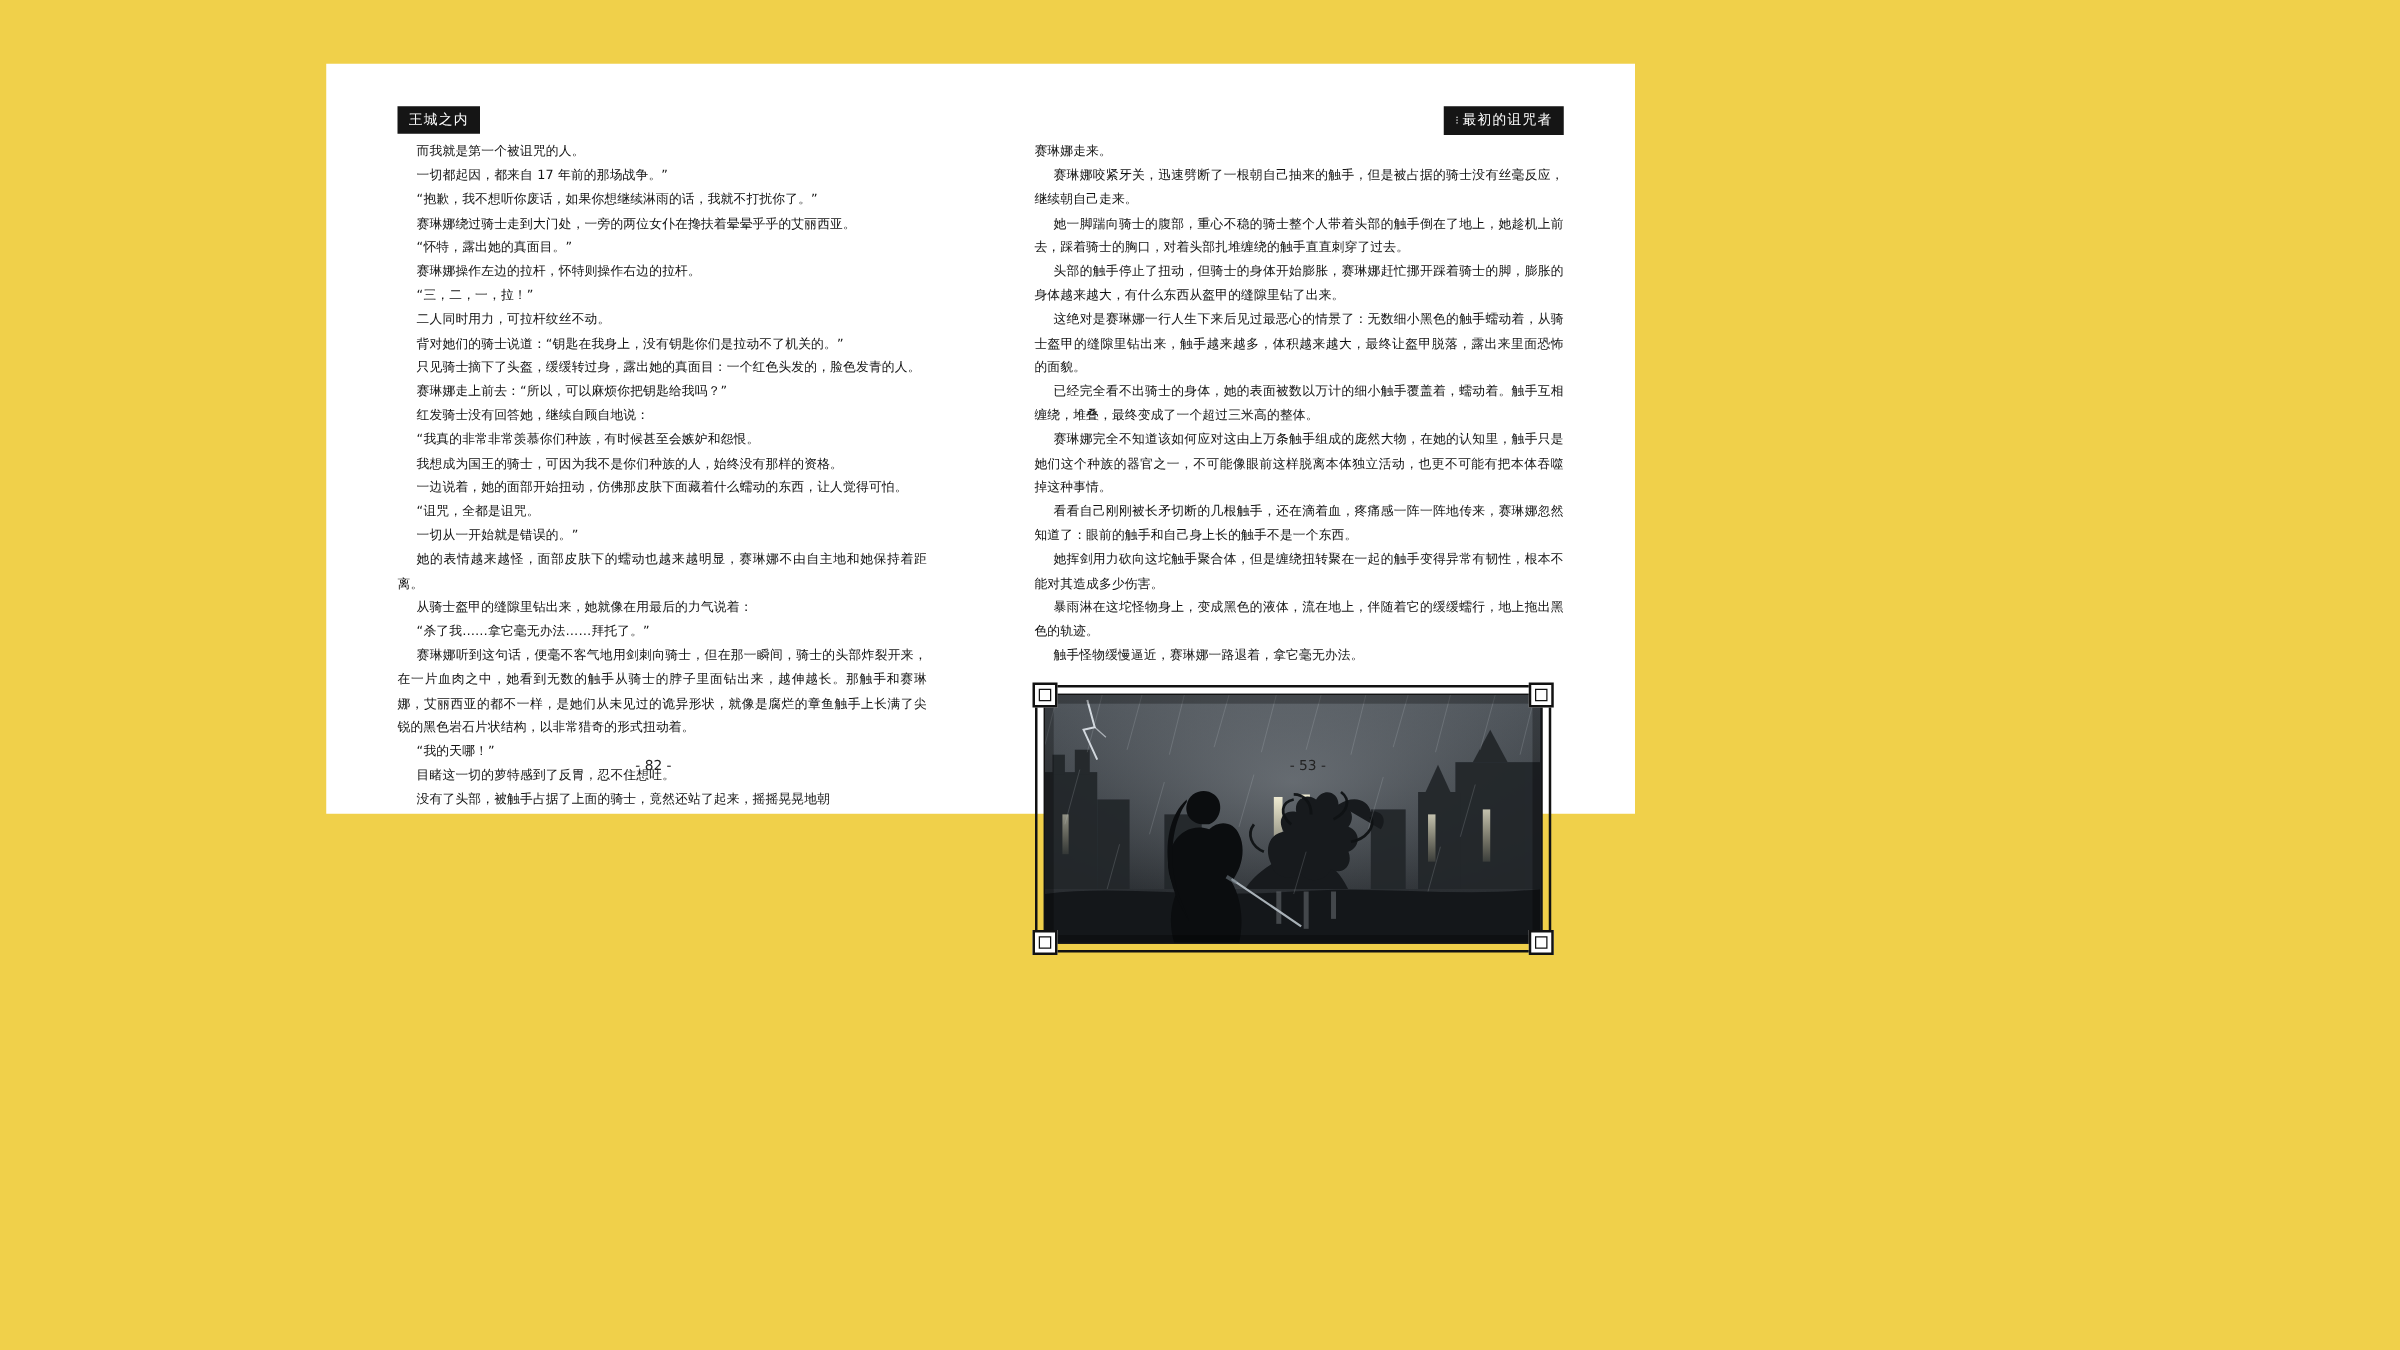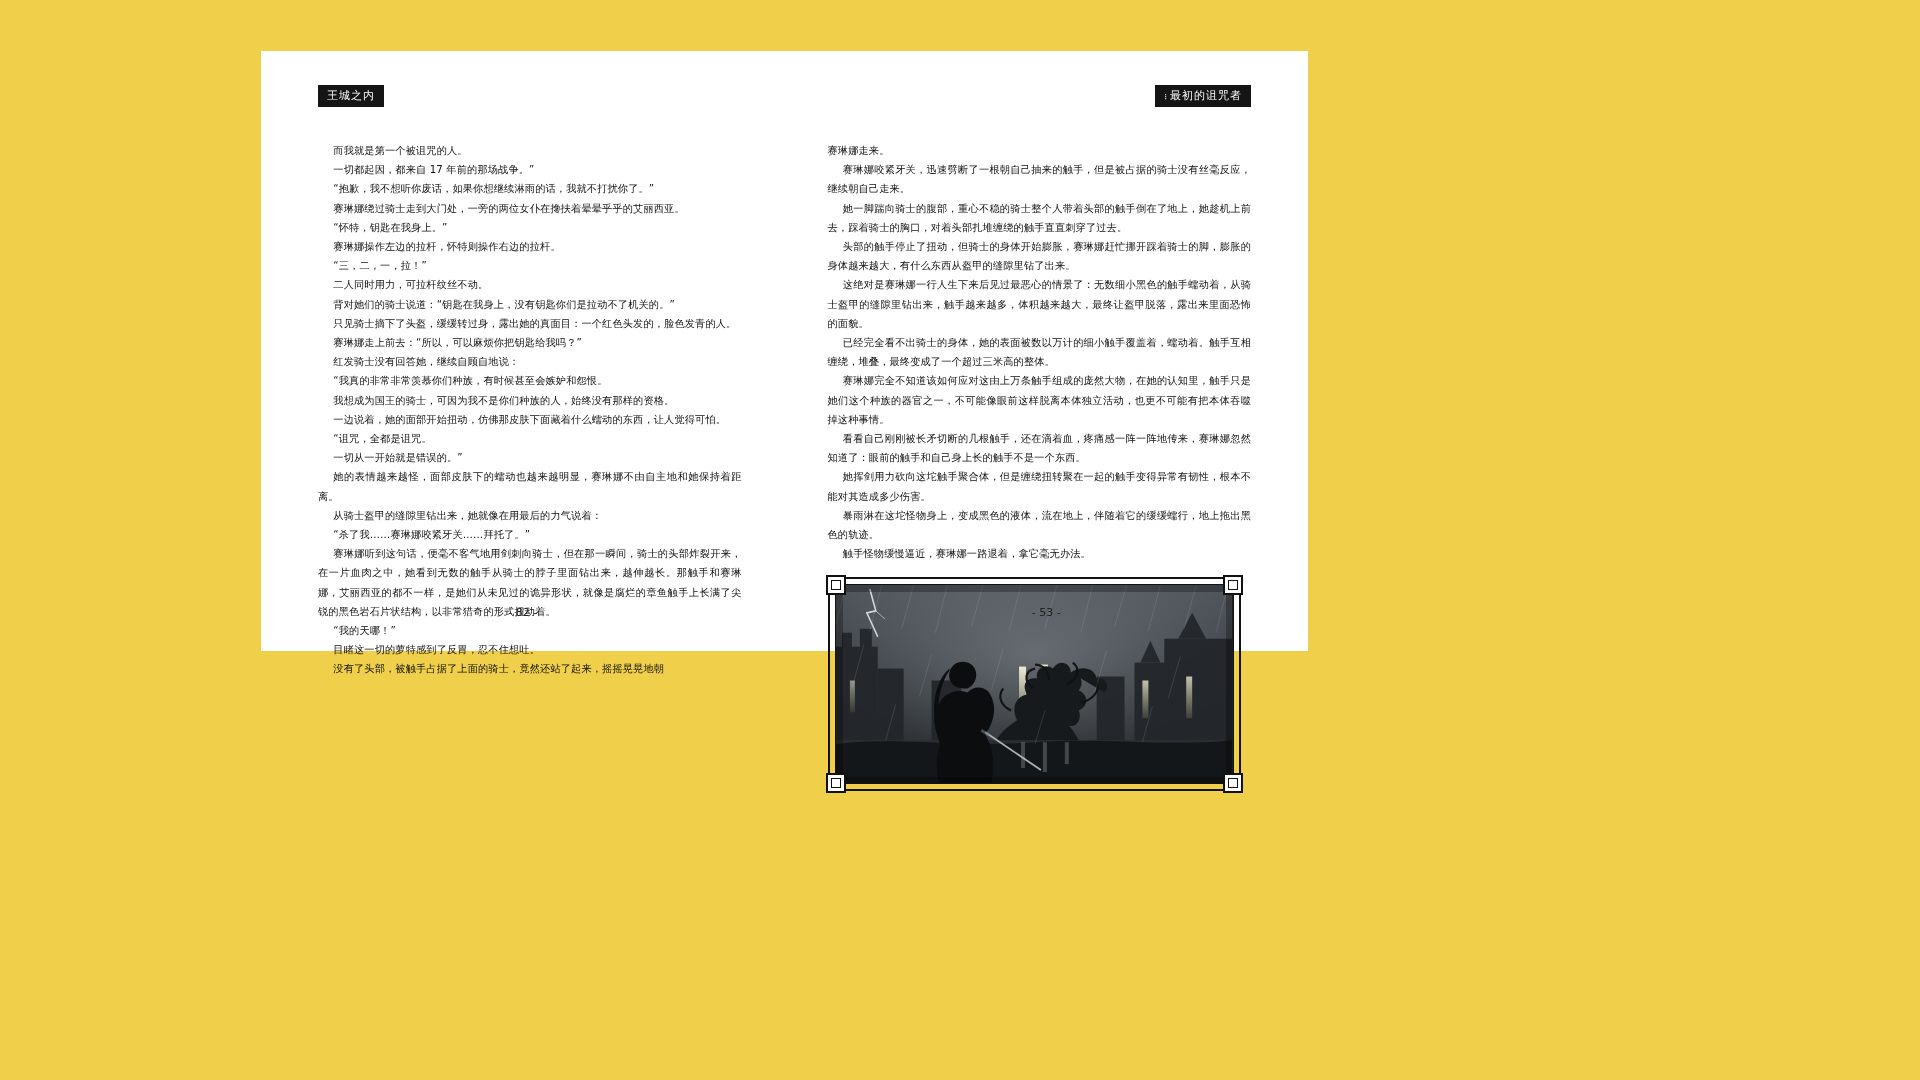--- a/index.html
+++ b/index.html
@@ -59,21 +59,21 @@
     letter-spacing: 1px;
     white-space: nowrap;
     font-family: "DejaVu Sans", sans-serif;
   }
   .chip .dots {
     letter-spacing: 0;
     font-size: 9px;
     opacity: .9;
   }
   .body-text {
-    margin-top: 34px;
+    margin-top: 5px;
     font-size: 10.2px;
     line-height: 19.2px;
     color: #111111;
     text-align: justify;
     font-family: "DejaVu Sans", sans-serif;
     letter-spacing: .15px;
   }
   .body-text p {
     margin: 0;
     text-indent: 1.5em;
@@ -143,36 +143,36 @@
     <div class="page page-left">
       <div class="runhead runhead-left">
         <span class="chip"><span>王城之内</span></span>
       </div>
 
       <div class="body-text">
         <p>而我就是第一个被诅咒的人。</p>
         <p>一切都起因，都来自 17 年前的那场战争。”</p>
         <p>“抱歉，我不想听你废话，如果你想继续淋雨的话，我就不打扰你了。”</p>
         <p>赛琳娜绕过骑士走到大门处，一旁的两位女仆在搀扶着晕晕乎乎的艾丽西亚。</p>
-        <p>“怀特，钥匙在我身上。”</p>
+        <p>“怀特，露出她的真面目。”</p>
         <p>赛琳娜操作左边的拉杆，怀特则操作右边的拉杆。</p>
         <p>“三，二，一，拉！”</p>
         <p>二人同时用力，可拉杆纹丝不动。</p>
         <p>背对她们的骑士说道：“钥匙在我身上，没有钥匙你们是拉动不了机关的。”</p>
         <p>只见骑士摘下了头盔，缓缓转过身，露出她的真面目：一个红色头发的，脸色发青的人。</p>
         <p>赛琳娜走上前去：“所以，可以麻烦你把钥匙给我吗？”</p>
         <p>红发骑士没有回答她，继续自顾自地说：</p>
         <p>“我真的非常非常羡慕你们种族，有时候甚至会嫉妒和怨恨。</p>
         <p>我想成为国王的骑士，可因为我不是你们种族的人，始终没有那样的资格。</p>
         <p>一边说着，她的面部开始扭动，仿佛那皮肤下面藏着什么蠕动的东西，让人觉得可怕。</p>
         <p>“诅咒，全都是诅咒。</p>
         <p>一切从一开始就是错误的。”</p>
         <p>她的表情越来越怪，面部皮肤下的蠕动也越来越明显，赛琳娜不由自主地和她保持着距离。</p>
         <p>从骑士盔甲的缝隙里钻出来，她就像在用最后的力气说着：</p>
-        <p>“杀了我……赛琳娜咬紧牙关……拜托了。”</p>
+        <p>“杀了我……拿它毫无办法……拜托了。”</p>
         <p>赛琳娜听到这句话，便毫不客气地用剑刺向骑士，但在那一瞬间，骑士的头部炸裂开来，在一片血肉之中，她看到无数的触手从骑士的脖子里面钻出来，越伸越长。那触手和赛琳娜，艾丽西亚的都不一样，是她们从未见过的诡异形状，就像是腐烂的章鱼触手上长满了尖锐的黑色岩石片状结构，以非常猎奇的形式扭动着。</p>
         <p>“我的天哪！”</p>
         <p>目睹这一切的萝特感到了反胃，忍不住想吐。</p>
         <p>没有了头部，被触手占据了上面的骑士，竟然还站了起来，摇摇晃晃地朝</p>
       </div>
 
       <div class="folio">- 82 -</div>
     </div>
 
     <div class="page page-right">

